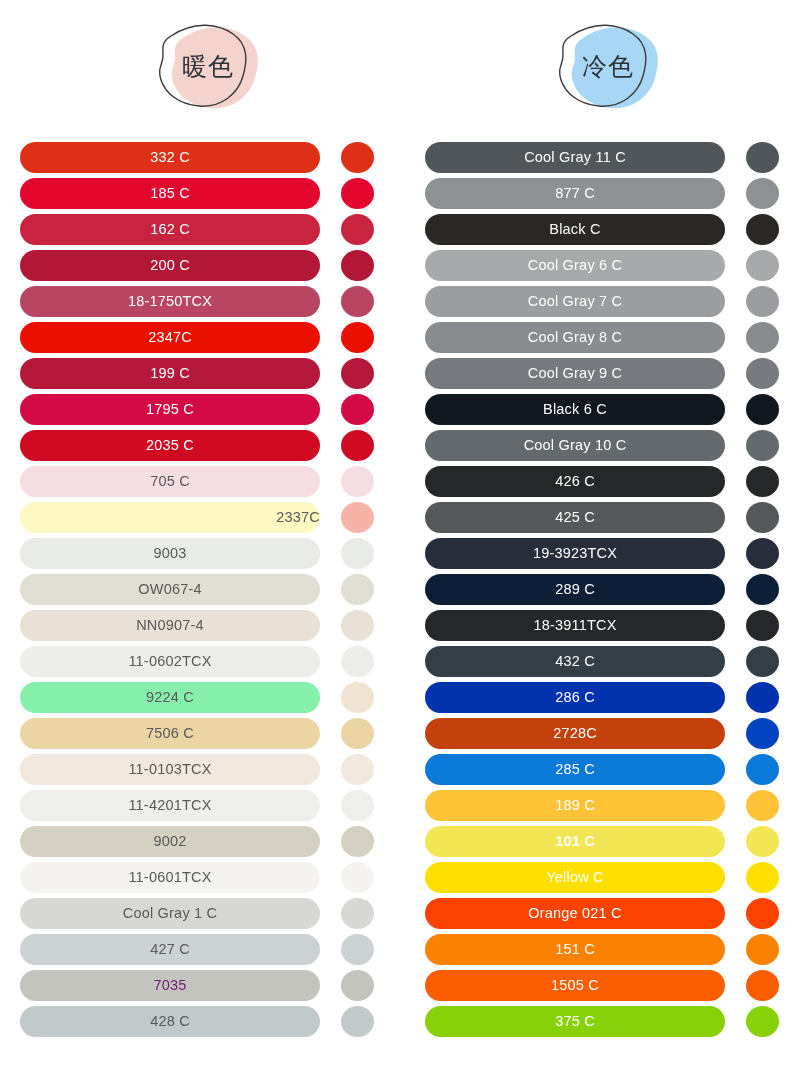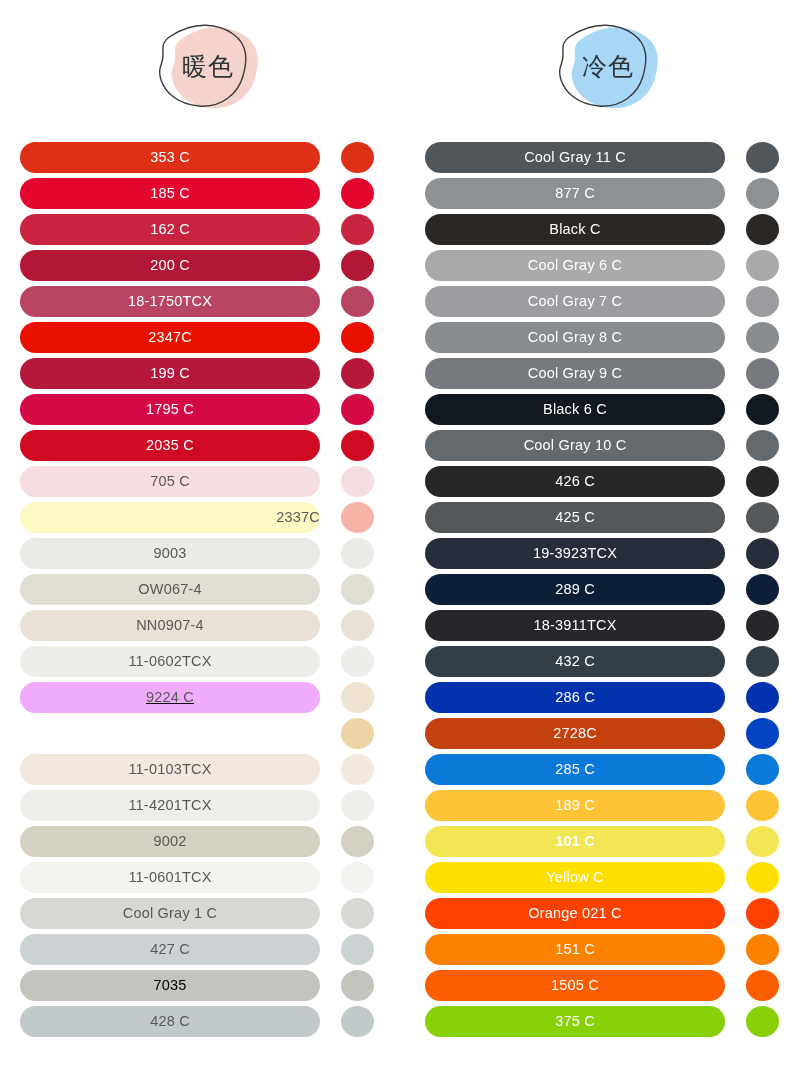--- a/index.html
+++ b/index.html
@@ -124,21 +124,21 @@
     </svg>
     <div class="blob-title">冷色</div>
   </div>
 
 </div>
 
 <div class="columns">
   <div class="palette-column warm" id="warm-col">
       <div class="swatch-row">
         <div class="swatch-bar" style="background: rgb(221, 48, 23);">
-          <span class="swatch-label" style="color: rgb(255, 255, 255);">353 C</span>
+          <span class="swatch-label" style="color: rgb(255, 255, 255);">332 C</span>
         </div>
         <div class="swatch-dot" style="background: rgb(221, 48, 23);"></div>
       </div>
       <div class="swatch-row">
         <div class="swatch-bar" style="background: rgb(227, 6, 46);">
           <span class="swatch-label" style="color: rgb(255, 255, 255);">185 C</span>
         </div>
         <div class="swatch-dot" style="background: rgb(227, 6, 46);"></div>
       </div>
       <div class="swatch-row">
@@ -213,26 +213,29 @@
         </div>
         <div class="swatch-dot" style="background: rgb(233, 225, 214);"></div>
       </div>
       <div class="swatch-row">
         <div class="swatch-bar" style="background: rgb(237, 238, 233);">
           <span class="swatch-label" style="color: rgb(89, 89, 89);">11-0602TCX</span>
         </div>
         <div class="swatch-dot" style="background: rgb(237, 238, 233);"></div>
       </div>
       <div class="swatch-row">
-        <div class="swatch-bar" style="background: #f0abfc; text-decoration: underline;">
+        <div class="swatch-bar" style="background: #86efac;">
           <span class="swatch-label" style="color: rgb(89, 89, 89);">9224 C</span>
         </div>
         <div class="swatch-dot" style="background: rgb(240, 227, 209);"></div>
       </div>
       <div class="swatch-row">
+        <div class="swatch-bar" style="background: rgb(235, 213, 165);">
+          <span class="swatch-label" style="color: rgb(89, 89, 89);">7506 C</span>
+        </div>
         <div class="swatch-dot" style="background: rgb(235, 213, 165);"></div>
       </div>
       <div class="swatch-row">
         <div class="swatch-bar" style="background: rgb(242, 232, 221);">
           <span class="swatch-label" style="color: rgb(89, 89, 89);">11-0103TCX</span>
         </div>
         <div class="swatch-dot" style="background: rgb(242, 232, 221);"></div>
       </div>
       <div class="swatch-row">
         <div class="swatch-bar" style="background: rgb(238, 238, 234);">
@@ -259,21 +262,21 @@
         <div class="swatch-dot" style="background: rgb(215, 215, 212);"></div>
       </div>
       <div class="swatch-row">
         <div class="swatch-bar" style="background: rgb(204, 210, 212);">
           <span class="swatch-label" style="color: rgb(89, 89, 89);">427 C</span>
         </div>
         <div class="swatch-dot" style="background: rgb(204, 210, 212);"></div>
       </div>
       <div class="swatch-row">
         <div class="swatch-bar" style="background: rgb(195, 196, 189);">
-          <span class="swatch-label" style="color: #000000;">7035</span>
+          <span class="swatch-label" style="color: #701a75;">7035</span>
         </div>
         <div class="swatch-dot" style="background: rgb(195, 196, 189);"></div>
       </div>
       <div class="swatch-row">
         <div class="swatch-bar" style="background: rgb(194, 201, 203);">
           <span class="swatch-label" style="color: rgb(89, 89, 89);">428 C</span>
         </div>
         <div class="swatch-dot" style="background: rgb(194, 201, 203);"></div>
       </div>
     </div>

